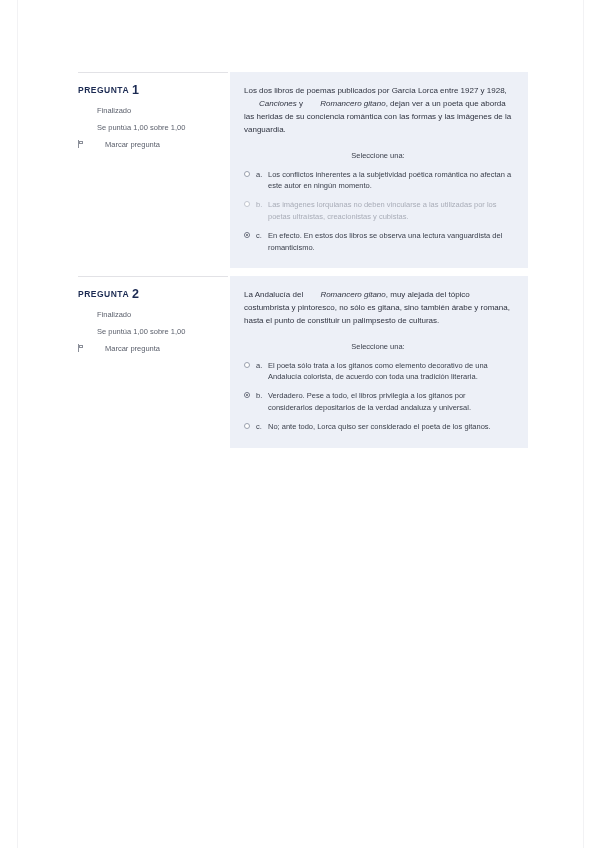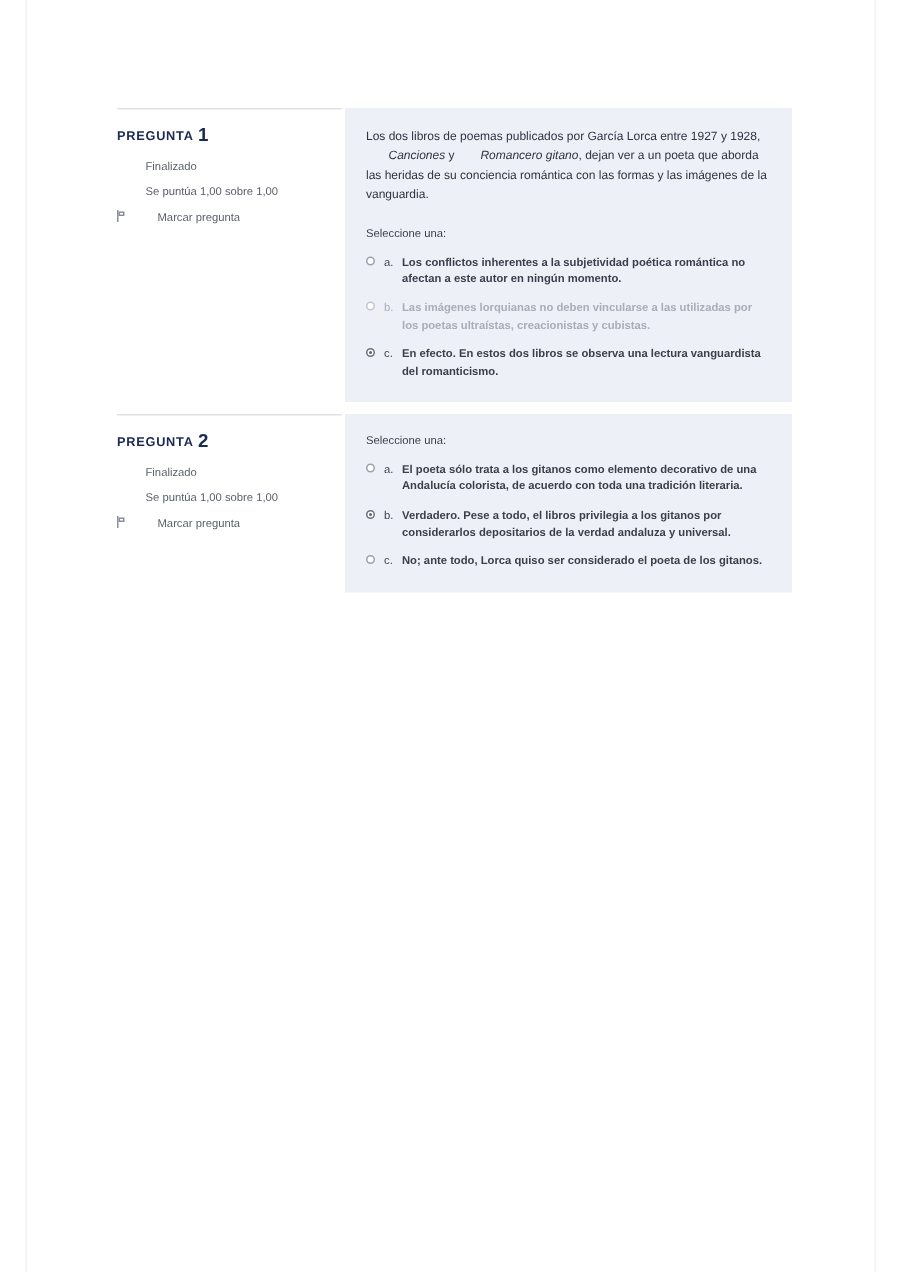--- a/index.html
+++ b/index.html
@@ -135,20 +135,21 @@
     color: #2f3340;
     margin: 0 0 14px 0;
   }
   .q-text i { font-style: italic; margin-left: 15px; }
 
   .q-prompt {
     font-size: 7.5px;
     color: #3a3f4b;
     margin: 0 0 8px 0;
     line-height: 1.3;
+    text-align: center;
   }
 
   .answers { margin: 0; padding: 0; list-style: none; }
 
   .answer-row {
     display: flex;
     align-items: flex-start;
     margin-bottom: 8px;
   }
   .answer-row:last-child { margin-bottom: 0; }
@@ -183,21 +184,20 @@
     width: 12px;
     font-size: 7.5px;
     color: #3a3f4b;
     line-height: 1.52;
   }
   .answer-text {
     flex: 1 1 auto;
     font-size: 7.5px;
     line-height: 1.52;
     color: #3a3f4b;
-    font-weight: bold;
   }
   .answer-row.dim .answer-letter,
   .answer-row.dim .answer-text {
     color: #a9adb8;
   }
   .answer-row.dim .radio { border-color: #c2c6d0; }
 </style>
 </head>
 <body>
 
@@ -248,20 +248,21 @@
         <span>PREGUNTA</span><span class="q-num">2</span>
       </div>
       <div class="q-state">Finalizado</div>
       <div class="q-grade">Se puntúa 1,00 sobre 1,00</div>
       <div class="q-flag">
         <span class="flag-icon"></span>
         <span>Marcar pregunta</span>
       </div>
     </div>
     <div class="q-panel">
+      <p class="q-text"><span>La Andalucía del </span><i>Romancero gitano</i><span>, muy alejada del tópico costumbrista y pintoresco, no sólo es gitana, sino también árabe y romana, hasta el punto de constituir un palimpsesto de culturas.</span></p>
       <p class="q-prompt">Seleccione una:</p>
       <ul class="answers">
           <li class="answer-row">
             <span class="radio"></span>
             <span class="answer-letter">a.</span>
             <span class="answer-text">El poeta sólo trata a los gitanos como elemento decorativo de una Andalucía colorista, de acuerdo con toda una tradición literaria.</span>
           </li>
           <li class="answer-row">
             <span class="radio checked"></span>
             <span class="answer-letter">b.</span>

